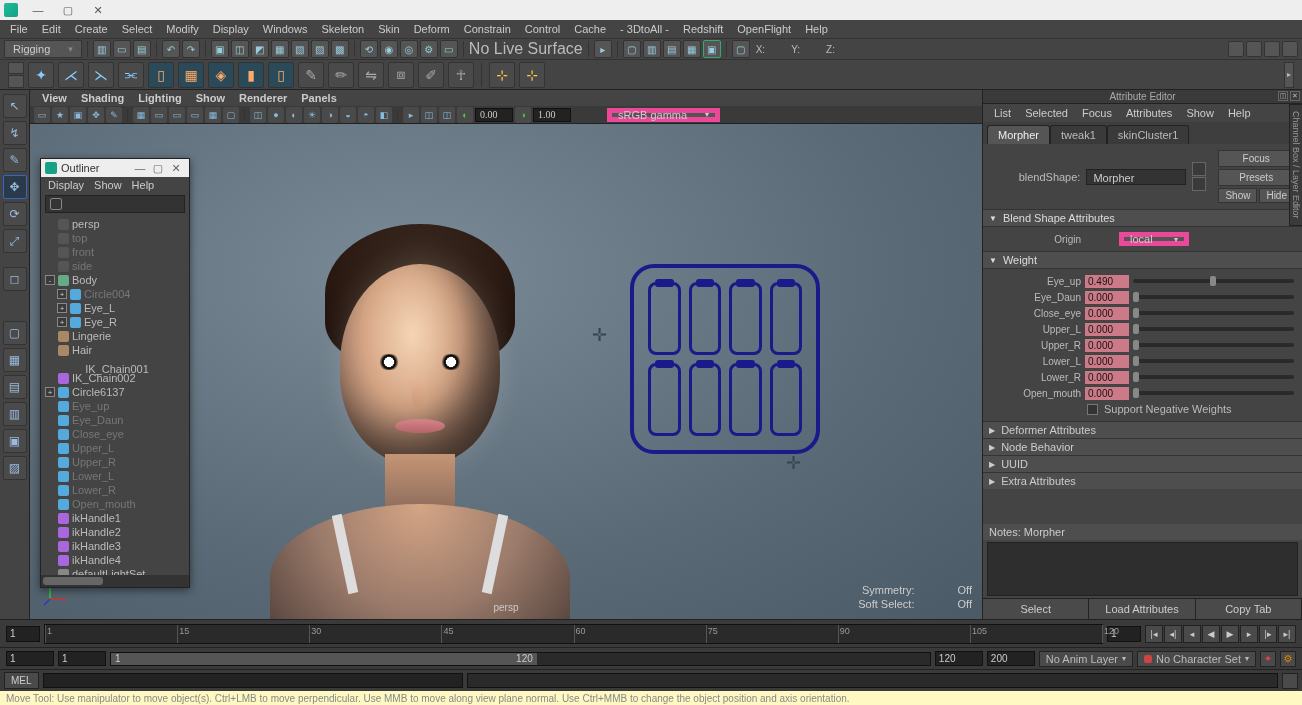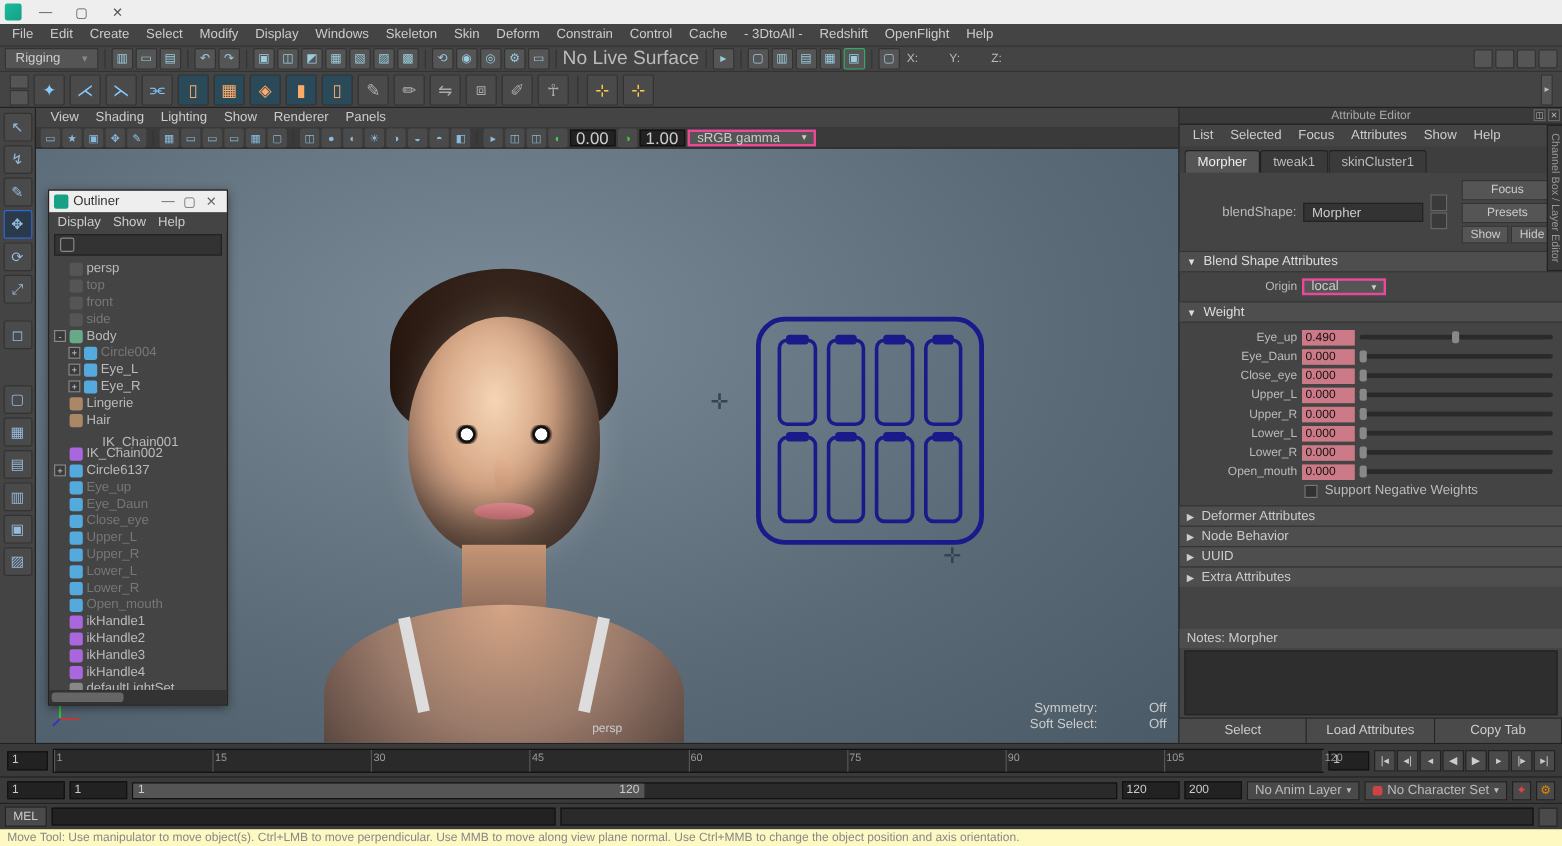--- a/index.html
+++ b/index.html
@@ -30,26 +30,26 @@
 
 .main-area { display: flex; height: calc(100% - 20px - 18px - 22px - 30px - 28px - 22px - 22px - 14px); }
 
 
 .left-toolbox { width: 30px; background: #444; border-right: 1px solid #222; display: flex; flex-direction: column; align-items: center; padding-top: 4px; gap: 3px; }
 .lt-btn { width: 24px; height: 24px; background: #4a4a4a; border: 1px solid #333; border-radius: 2px; display: flex; align-items: center; justify-content: center; color: #9bd; font-size: 12px; }
 .lt-btn.sel { background: #2a3a4a; border-color: #36c; }
 
 
 .viewport-wrap { flex: 1; display: flex; flex-direction: column; background: #3a3a3a; position: relative; }
-.vp-menu { height: 16px; background: #444; display: flex; align-items: center; gap: 2px; padding-left: 6px; }
+.vp-menu { height: 16px; background: #444; display: flex; align-items: center; gap: 2px; padding-left: 6px; font-weight: bold; }
 .vp-menu span { padding: 1px 6px; color: #ccc; font-size: 11px; }
 .vp-toolbar { height: 18px; background: #3a3a3a; border-bottom: 1px solid #222; display: flex; align-items: center; gap: 2px; padding: 0 4px; }
 .vp-tb-icon { width: 16px; height: 16px; background: #4a4a4a; border-radius: 2px; display: flex; align-items: center; justify-content: center; font-size: 9px; color: #8bd; }
-.vp-field { background: #222; color: #ccc; border: 1px solid #111; padding: 0 4px; height: 14px; font-size: 14px; width: 38px; display: flex; align-items: center; }
-.vp-dropdown { background: #555; color: #ccc; padding: 0 6px; height: 14px; display: flex; align-items: center; font-size: 10px; border: 2px solid #ec4899; }
+.vp-field { background: #222; color: #ccc; border: 1px solid #111; padding: 0 4px; height: 14px; font-size: 10px; width: 38px; display: flex; align-items: center; font-family: Liberation Serif, serif; }
+.vp-dropdown { background: #555; color: #ccc; padding: 0 6px; height: 14px; display: flex; align-items: center; font-size: 10px; border: 5px solid #ec4899; margin-left: 34px; }
 .viewport { flex: 1; background: radial-gradient(ellipse at 40% 30%, #7a8a96 0%, #5a6a76 60%, #4a5a66 100%); position: relative; overflow: hidden; }
 
 
 .model { position: absolute; left: 260px; top: 90px; width: 260px; height: 440px; }
 .head { position: absolute; left: 50px; top: 50px; width: 160px; height: 200px; background: radial-gradient(ellipse at 45% 35%, #f5d5b5 0%, #d5a585 40%, #8a6a5a 75%, #3a3030 100%); border-radius: 50% 50% 45% 45%; box-shadow: inset -20px -30px 40px rgba(0,0,0,0.5), 0 0 30px rgba(255,255,255,0.15); }
 .hair { position: absolute; left: 35px; top: 10px; width: 190px; height: 140px; background: radial-gradient(ellipse at 50% 30%, #3a2a20 0%, #2a1a12 60%, #1a0d08 100%); border-radius: 50% 50% 30% 30%; z-index: -0; }
 .head::before { content: ""; position: absolute; left: 35px; top: 90px; width: 28px; height: 16px; background: radial-gradient(circle,#fff 30%,#333 32%,#000 40%,transparent 60%); border-radius: 50%; }
 .head::after { content: ""; position: absolute; right: 35px; top: 90px; width: 28px; height: 16px; background: radial-gradient(circle,#fff 30%,#333 32%,#000 40%,transparent 60%); border-radius: 50%; }
 .nose { position: absolute; left: 72px; top: 115px; width: 16px; height: 30px; background: linear-gradient(#e5b595,#c59575); border-radius: 40%; }
 .lips { position: absolute; left: 55px; top: 155px; width: 50px; height: 14px; background: linear-gradient(#d5858a,#b5656a); border-radius: 50%; }

